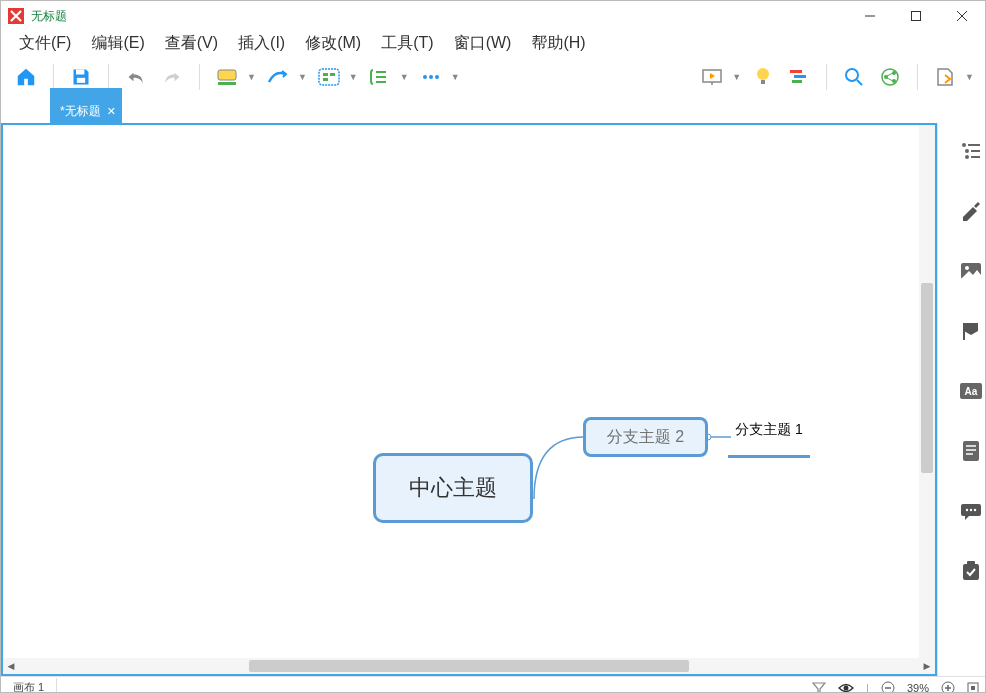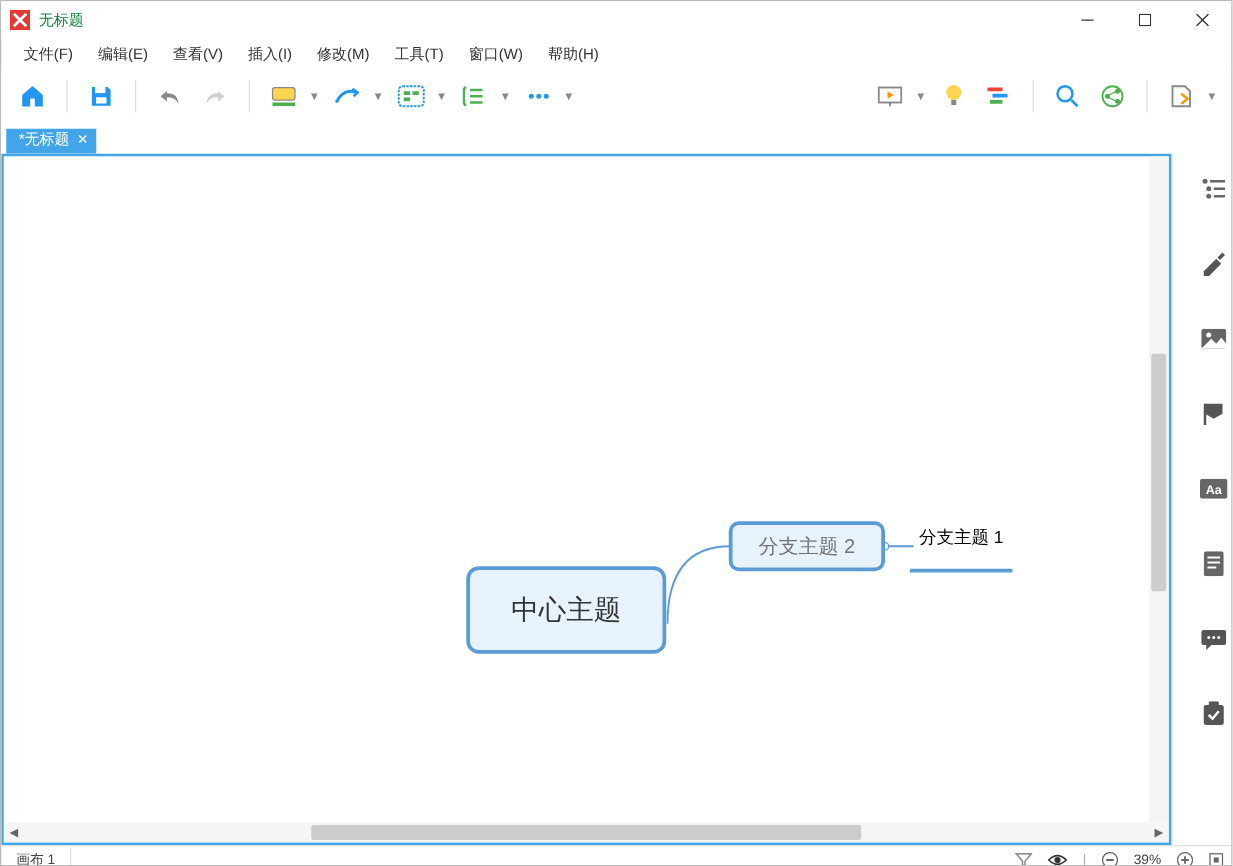--- a/index.html
+++ b/index.html
@@ -3,28 +3,28 @@
 <meta charset="utf-8">
 <style>
 * { margin: 0; padding: 0; box-sizing: border-box; font-family: "Microsoft YaHei", Arial, sans-serif; }
 body { width: 986px; height: 693px; background: #fff; overflow: hidden; border: 1px solid #bbb; }
 .titlebar { height: 30px; display: flex; align-items: center; padding: 0 0 0 6px; background: #fff; }
 .titlebar .app-icon { width: 18px; height: 18px; margin-right: 6px; display:flex;align-items:center;justify-content:center;}
 .titlebar .title { font-size: 12px; color: #15803d; flex: 1; }
 .win-controls { display: flex; height: 100%; }
 .win-btn { width: 46px; display: flex; align-items: center; justify-content: center; cursor: pointer; }
 .win-btn svg { width: 10px; height: 10px; }
-.menubar { height: 24px; display: flex; align-items: center; padding: 0 8px; font-size: 12px; color: #333; gap: 0; }
+.menubar { height: 24px; display: flex; align-items: center; padding: 0 8px; font-size: 16px; color: #333; gap: 0; }
 .menu-item { padding: 3px 10px; cursor: pointer; }
 .toolbar { height: 44px; display: flex; align-items: center; padding: 0 8px; background: #fff; gap: 2px; }
 .tool-btn { width: 34px; height: 34px; display: flex; align-items: center; justify-content: center; cursor: pointer; border-radius: 3px; position:relative;}
 .tool-sep { width: 1px; height: 26px; background: #ddd; margin: 0 8px; }
 .tool-drop { font-size: 9px; color: #888; margin-left: -2px; cursor:pointer; padding:8px 3px;}
 .tabs { height: 24px; display: flex; align-items: flex-end; background: #fff; padding-left: 4px; }
-.tab { display: flex; align-items: center; background: #42a5e8; color: #fff; font-size: 12px; padding: 0 6px 3px 10px; border-radius: 0; gap: 6px; }
+.tab { display: flex; align-items: center; background: #42a5e8; color: #fff; font-size: 12px; padding: 15px 6px 3px 10px; border-radius: 0; gap: 6px; margin-left: 45px; }
 .tab .close { font-size: 11px; cursor: pointer; }
 .workspace { display: flex; height: 553px; }
 .canvas-wrap { flex: 1; position: relative; border: 2px solid #42a5e8; background: #fff; overflow:hidden;}
 .canvas { position: absolute; inset: 0; }
 .node { position: absolute; display: flex; align-items: center; justify-content: center; font-size: 16px; }
 .node-central { left: 370px; top: 328px; width: 160px; height: 70px; background: #e8f2fc; border: 3px solid #5b9bd5; border-radius: 10px; font-size: 22px; font-weight: 500; color: #333; }
 .node-sub2 { left: 580px; top: 292px; width: 125px; height: 40px; background: #e8f2fc; border: 3px solid #5b9bd5; border-radius: 8px; font-size: 16px; color: #737373; }
 .node-sub1 { left: 725px; top: 296px; width: 82px; border-bottom: 3px solid #5b9bd5; font-size: 14px; padding-bottom: 16px; }
 .connector { position: absolute; pointer-events: none; }
 .hscroll { position:absolute; left:0; right:0; bottom:0; height:16px; background:#f5f5f5; display:flex;}

